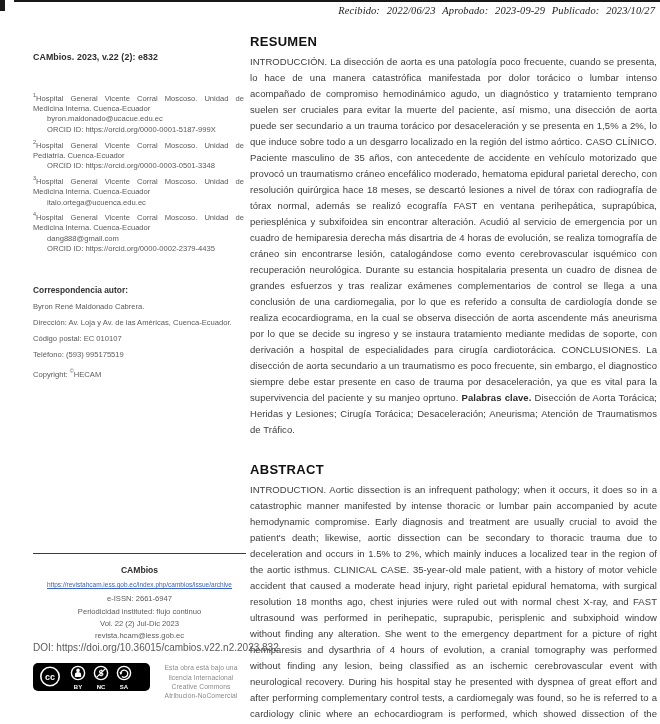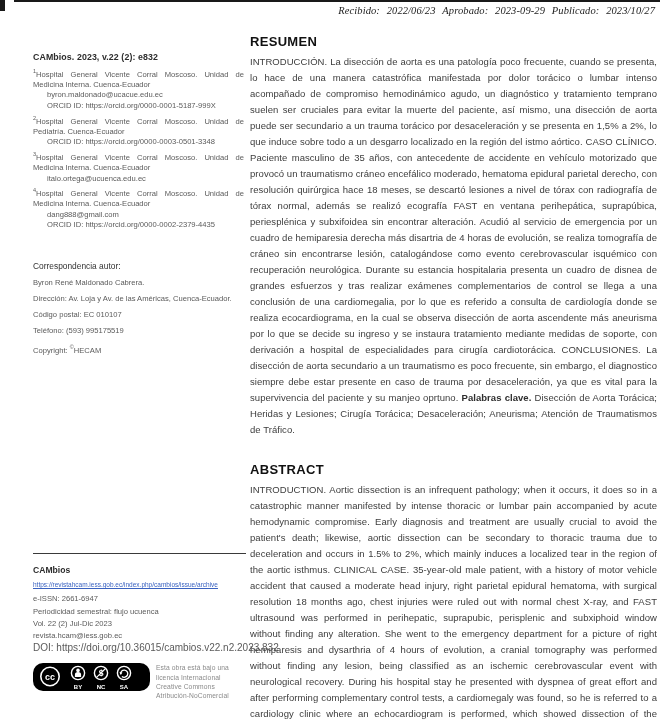--- a/index.html
+++ b/index.html
@@ -16,43 +16,43 @@
     font-family:"Liberation Serif", serif; font-style:italic;
     font-size:10.5px; color:#1c1c1c; letter-spacing:0.1px;
   }
   .dates-line .dl { margin-left:4px; }
 
   
   .sidebar {
     position:absolute; left:33px; top:52px; width:211px;
     color:#5a5a5a; font-size:7.6px; line-height:10.6px;
   }
-  .citation { font-weight:bold; color:#2d2d2d; font-size:8.8px; margin-bottom:3px; letter-spacing:0.1px; }
+  .citation { font-weight:bold; color:#2d2d2d; font-size:8.8px; margin-bottom:27px; letter-spacing:0.1px; }
   .aff-block { margin-bottom:1px; }
   .aff-inst { text-align:justify; }
   .aff-inst sup { font-size:5.5px; }
   .aff-sub { padding-left:14px; white-space:nowrap; }
   .correspondence { margin-top:30px; }
-  .corr-label { font-weight:normal; color:#333; font-size:8.4px; margin-bottom:6px; }
+  .corr-label { font-weight:bold; color:#333; font-size:8.4px; margin-bottom:6px; }
   .corr-line { margin-bottom:5.5px; }
   .copyright sup { font-size:5.5px; }
 
   .sidebar-bottom {
     position:absolute; left:33px; top:553px; width:213px;
-    color:#5a5a5a; font-size:7.6px; line-height:12.2px;
+    color:#5a5a5a; font-size:7.6px; line-height:12.2px;text-align:center;
   }
   .sb-rule { border:0; border-top:1px solid #3a3a3a; margin-bottom:10px; }
   .journal-name { font-weight:bold; color:#2d2d2d; font-size:8.6px; margin-bottom:3px; }
   .journal-link { color:#3a62c0; text-decoration:underline; font-size:6.5px; white-space:nowrap; display:block; margin-bottom:2px; cursor:pointer; }
   .journal-line { white-space:nowrap; }
   .doi-line { white-space:nowrap; font-size:10px; }
 
   .license-row { display:flex; margin-top:9px; align-items:flex-start; }
   .cc-badge {
-    width:117px; height:28px; background:#000; border-radius:10px;
+    width:117px; height:28px; background:#000; border-radius:5px;
     display:flex; align-items:center; flex-shrink:0; cursor:pointer;
   }
   .license-text {
     margin-left:6px; font-size:6.7px; line-height:9.3px; color:#8a8a8a; letter-spacing:0.1px;
   }
 
   
   .main {
     position:absolute; left:250px; top:34px; width:407px;
     color:#3c3c3c;
@@ -119,21 +119,21 @@
         <sup>©</sup><span>HECAM</span>
       </div>
     </div>
   </div>
 
   <div class="sidebar-bottom">
     <hr class="sb-rule">
     <div class="journal-name">CAMbios</div>
     <a class="journal-link">https://revistahcam.iess.gob.ec/index.php/cambios/issue/archive</a>
     <div class="journal-line">e-ISSN: 2661-6947</div>
-    <div class="journal-line">Periodicidad semestral: flujo ucuenca</div>
+    <div class="journal-line">Periodicidad instituted: flujo continuo</div>
     <div class="journal-line">Vol. 22 (2) Jul-Dic 2023</div>
     <div class="journal-line">revista.hcam@iess.gob.ec</div>
     <div class="doi-line">DOI: https://doi.org/10.36015/cambios.v22.n2.2023.832</div>
 
     <div class="license-row">
       <div class="cc-badge">
         <svg width="117" height="28" viewBox="0 0 117 28">
 
           <circle cx="17" cy="13.5" r="9.2" fill="none" stroke="#ffffff" stroke-width="1.6"></circle>
           <text x="17" y="16.8" font-size="9" font-weight="bold" fill="#ffffff" text-anchor="middle" font-family="Liberation Sans, sans-serif">cc</text>

